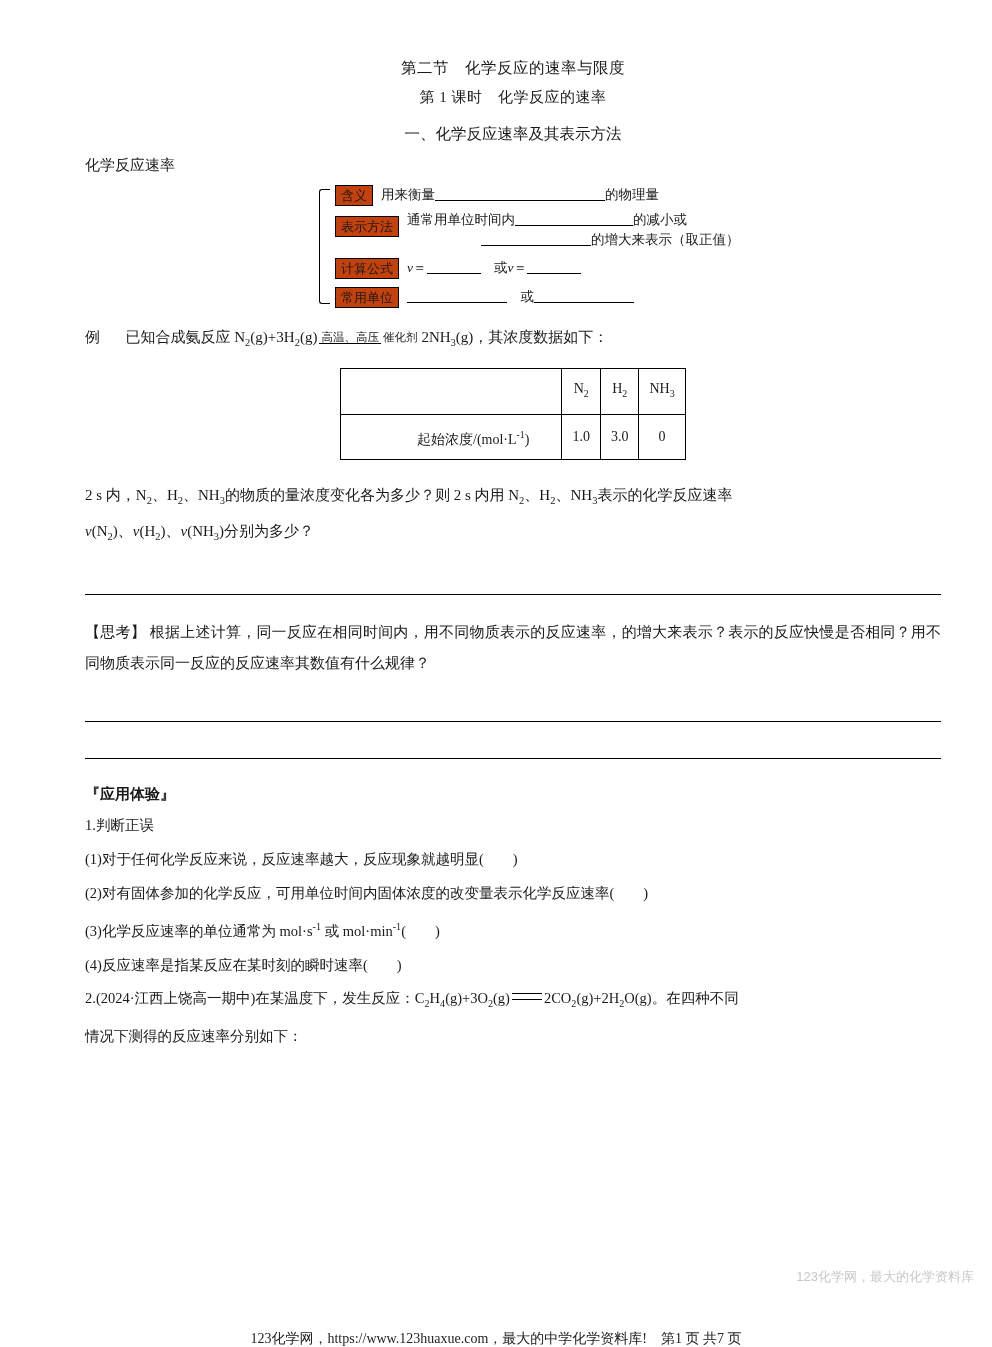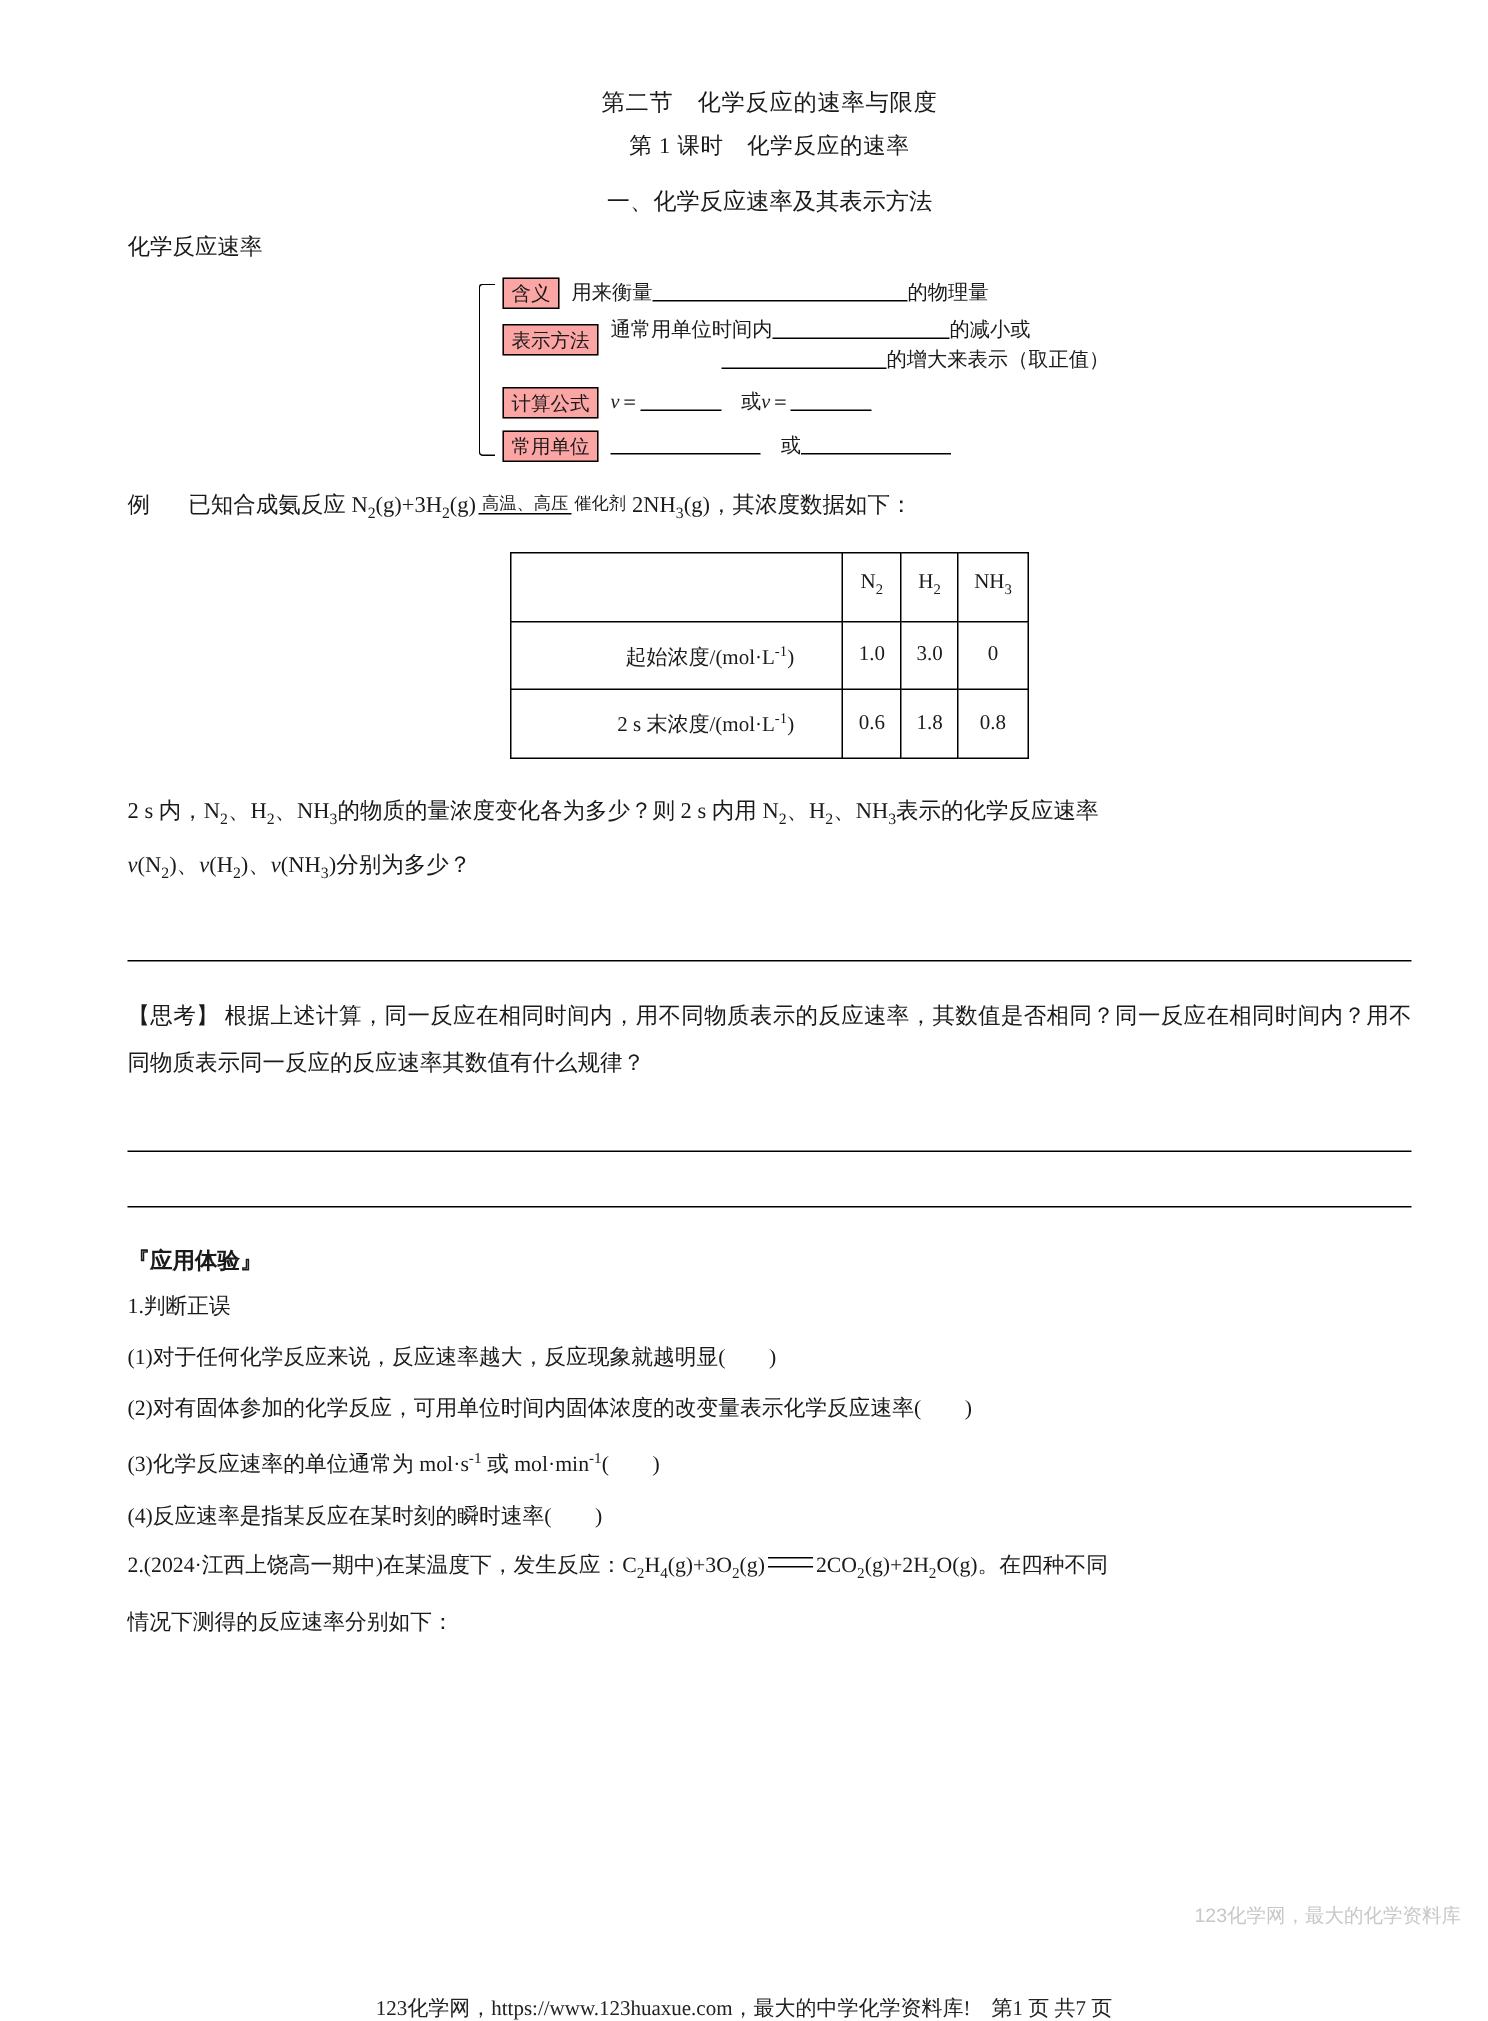--- a/index.html
+++ b/index.html
@@ -69,21 +69,21 @@
     align-items: flex-start;
     margin-bottom: 4px;
     position: relative;
   }
   .dbox {
     border: 1px solid #000;
     padding: 1px 5px;
     font-size: 13px;
     line-height: 17px;
     white-space: nowrap;
-    background: #fca5a5;
+    background: #c2410c;
   }
   .dtext {
     margin-left: 8px;
     font-size: 13.5px;
     line-height: 20px;
     white-space: nowrap;
   }
   .ul-blank {
     display: inline-block;
     border-bottom: 1px solid #000;
@@ -225,39 +225,33 @@
           <th>N<sub>2</sub></th>
           <th>H<sub>2</sub></th>
           <th>NH<sub>3</sub></th>
         </tr>
         <tr>
           <td class="rowhead">起始浓度/(mol·L<sup>-1</sup>)</td>
           <td>1.0</td>
           <td>3.0</td>
           <td>0</td>
         </tr>
-        <tr>
-          <td class="rowhead">2 s 末浓度/(mol·L<sup>-1</sup>)</td>
-          <td>0.6</td>
-          <td>1.8</td>
-          <td>0.8</td>
-        </tr>
       </tbody>
         </table>
     </div>
 
     <div class="qblock">
       <div>2 s 内，N<sub>2</sub>、H<sub>2</sub>、NH<sub>3</sub>的物质的量浓度变化各为多少？则 2 s 内用 N<sub>2</sub>、H<sub>2</sub>、NH<sub>3</sub>表示的化学反应速率</div>
       <div><i>v</i>(N<sub>2</sub>)、<i>v</i>(H<sub>2</sub>)、<i>v</i>(NH<sub>3</sub>)分别为多少？</div>
       <div class="answer-line"></div>
     </div>
 
     <div class="think">
       <span>【思考】</span>
-      <span>根据上述计算，同一反应在相同时间内，用不同物质表示的反应速率，其数值是否相同？同一反应在相同时间内？用不同物质表示同一反应的反应速率其数值有什么规律？</span>
+      <span>根据上述计算，同一反应在相同时间内，用不同物质表示的反应速率，的增大来表示？表示的反应快慢是否相同？用不同物质表示同一反应的反应速率其数值有什么规律？</span>
       <div class="answer-line"></div>
       <div class="answer-line" style="margin-top:2px;"></div>
     </div>
 
     <div class="apply-head">『应用体验』</div>
 
     <div class="list-item" style="margin-top:4px;">1.判断正误</div>
 
     <div class="list-item">(1)对于任何化学反应来说，反应速率越大，反应现象就越明显(　　)</div>
     <div class="list-item">(2)对有固体参加的化学反应，可用单位时间内固体浓度的改变量表示化学反应速率(　　)</div>

